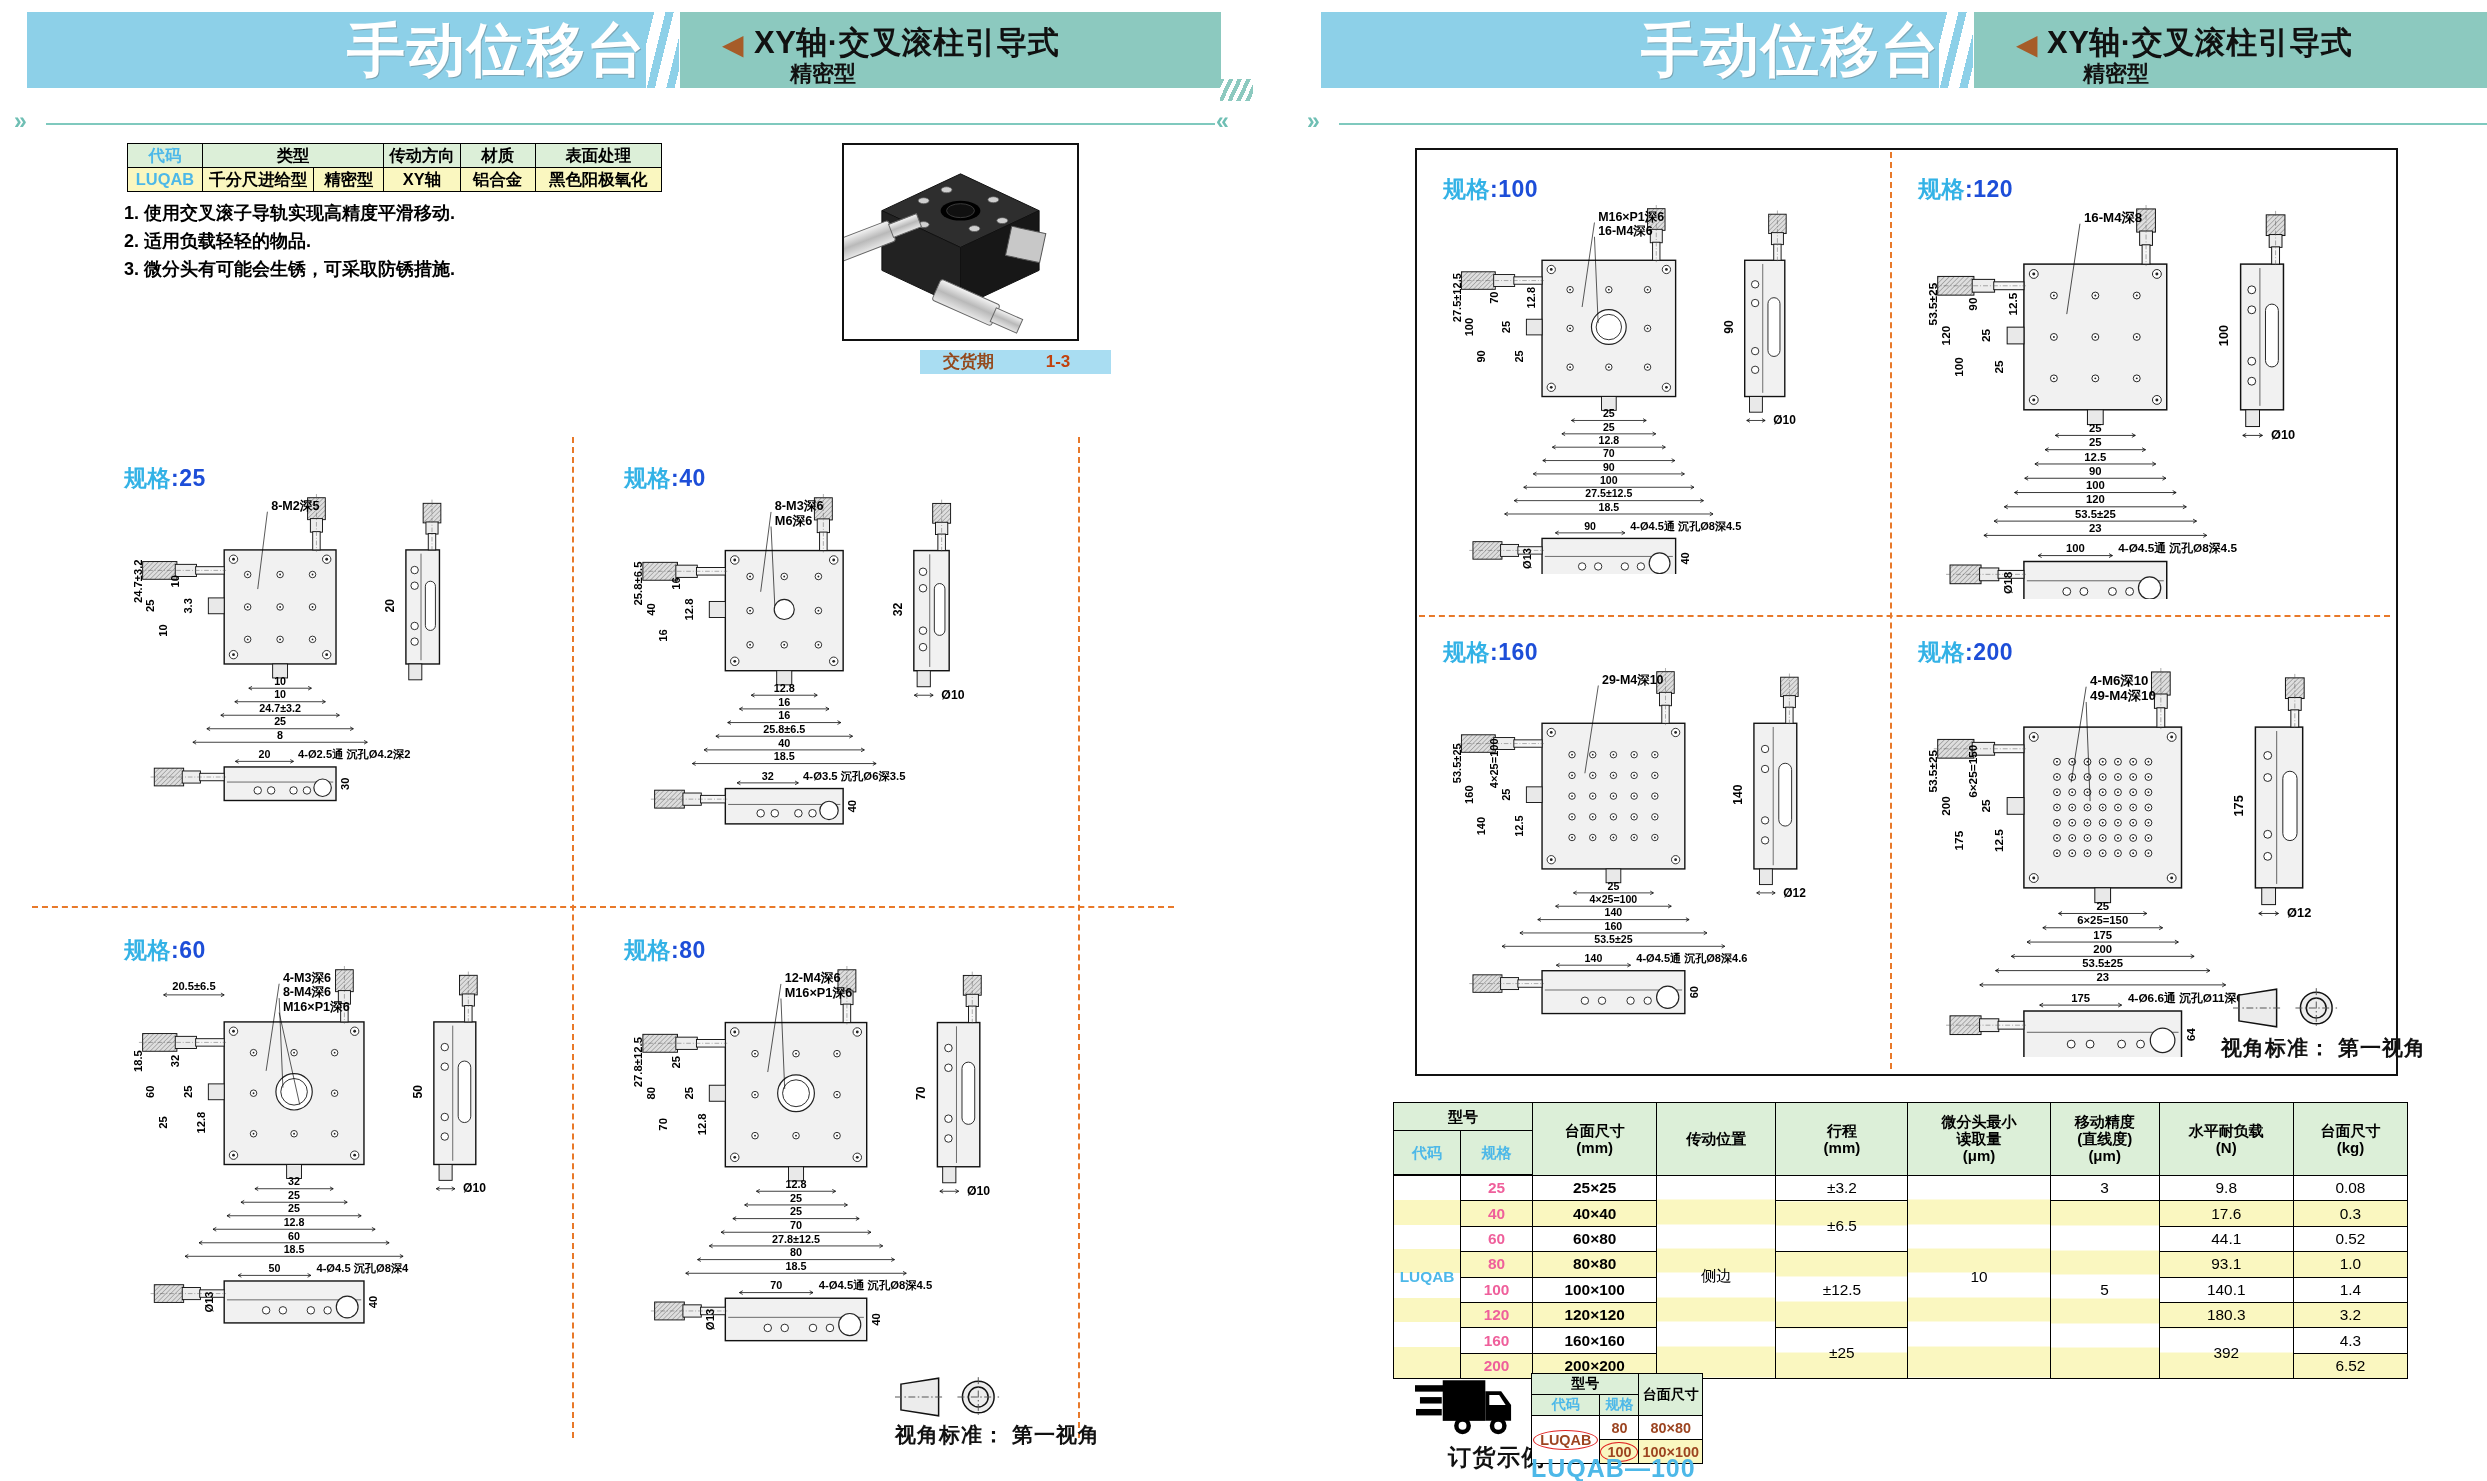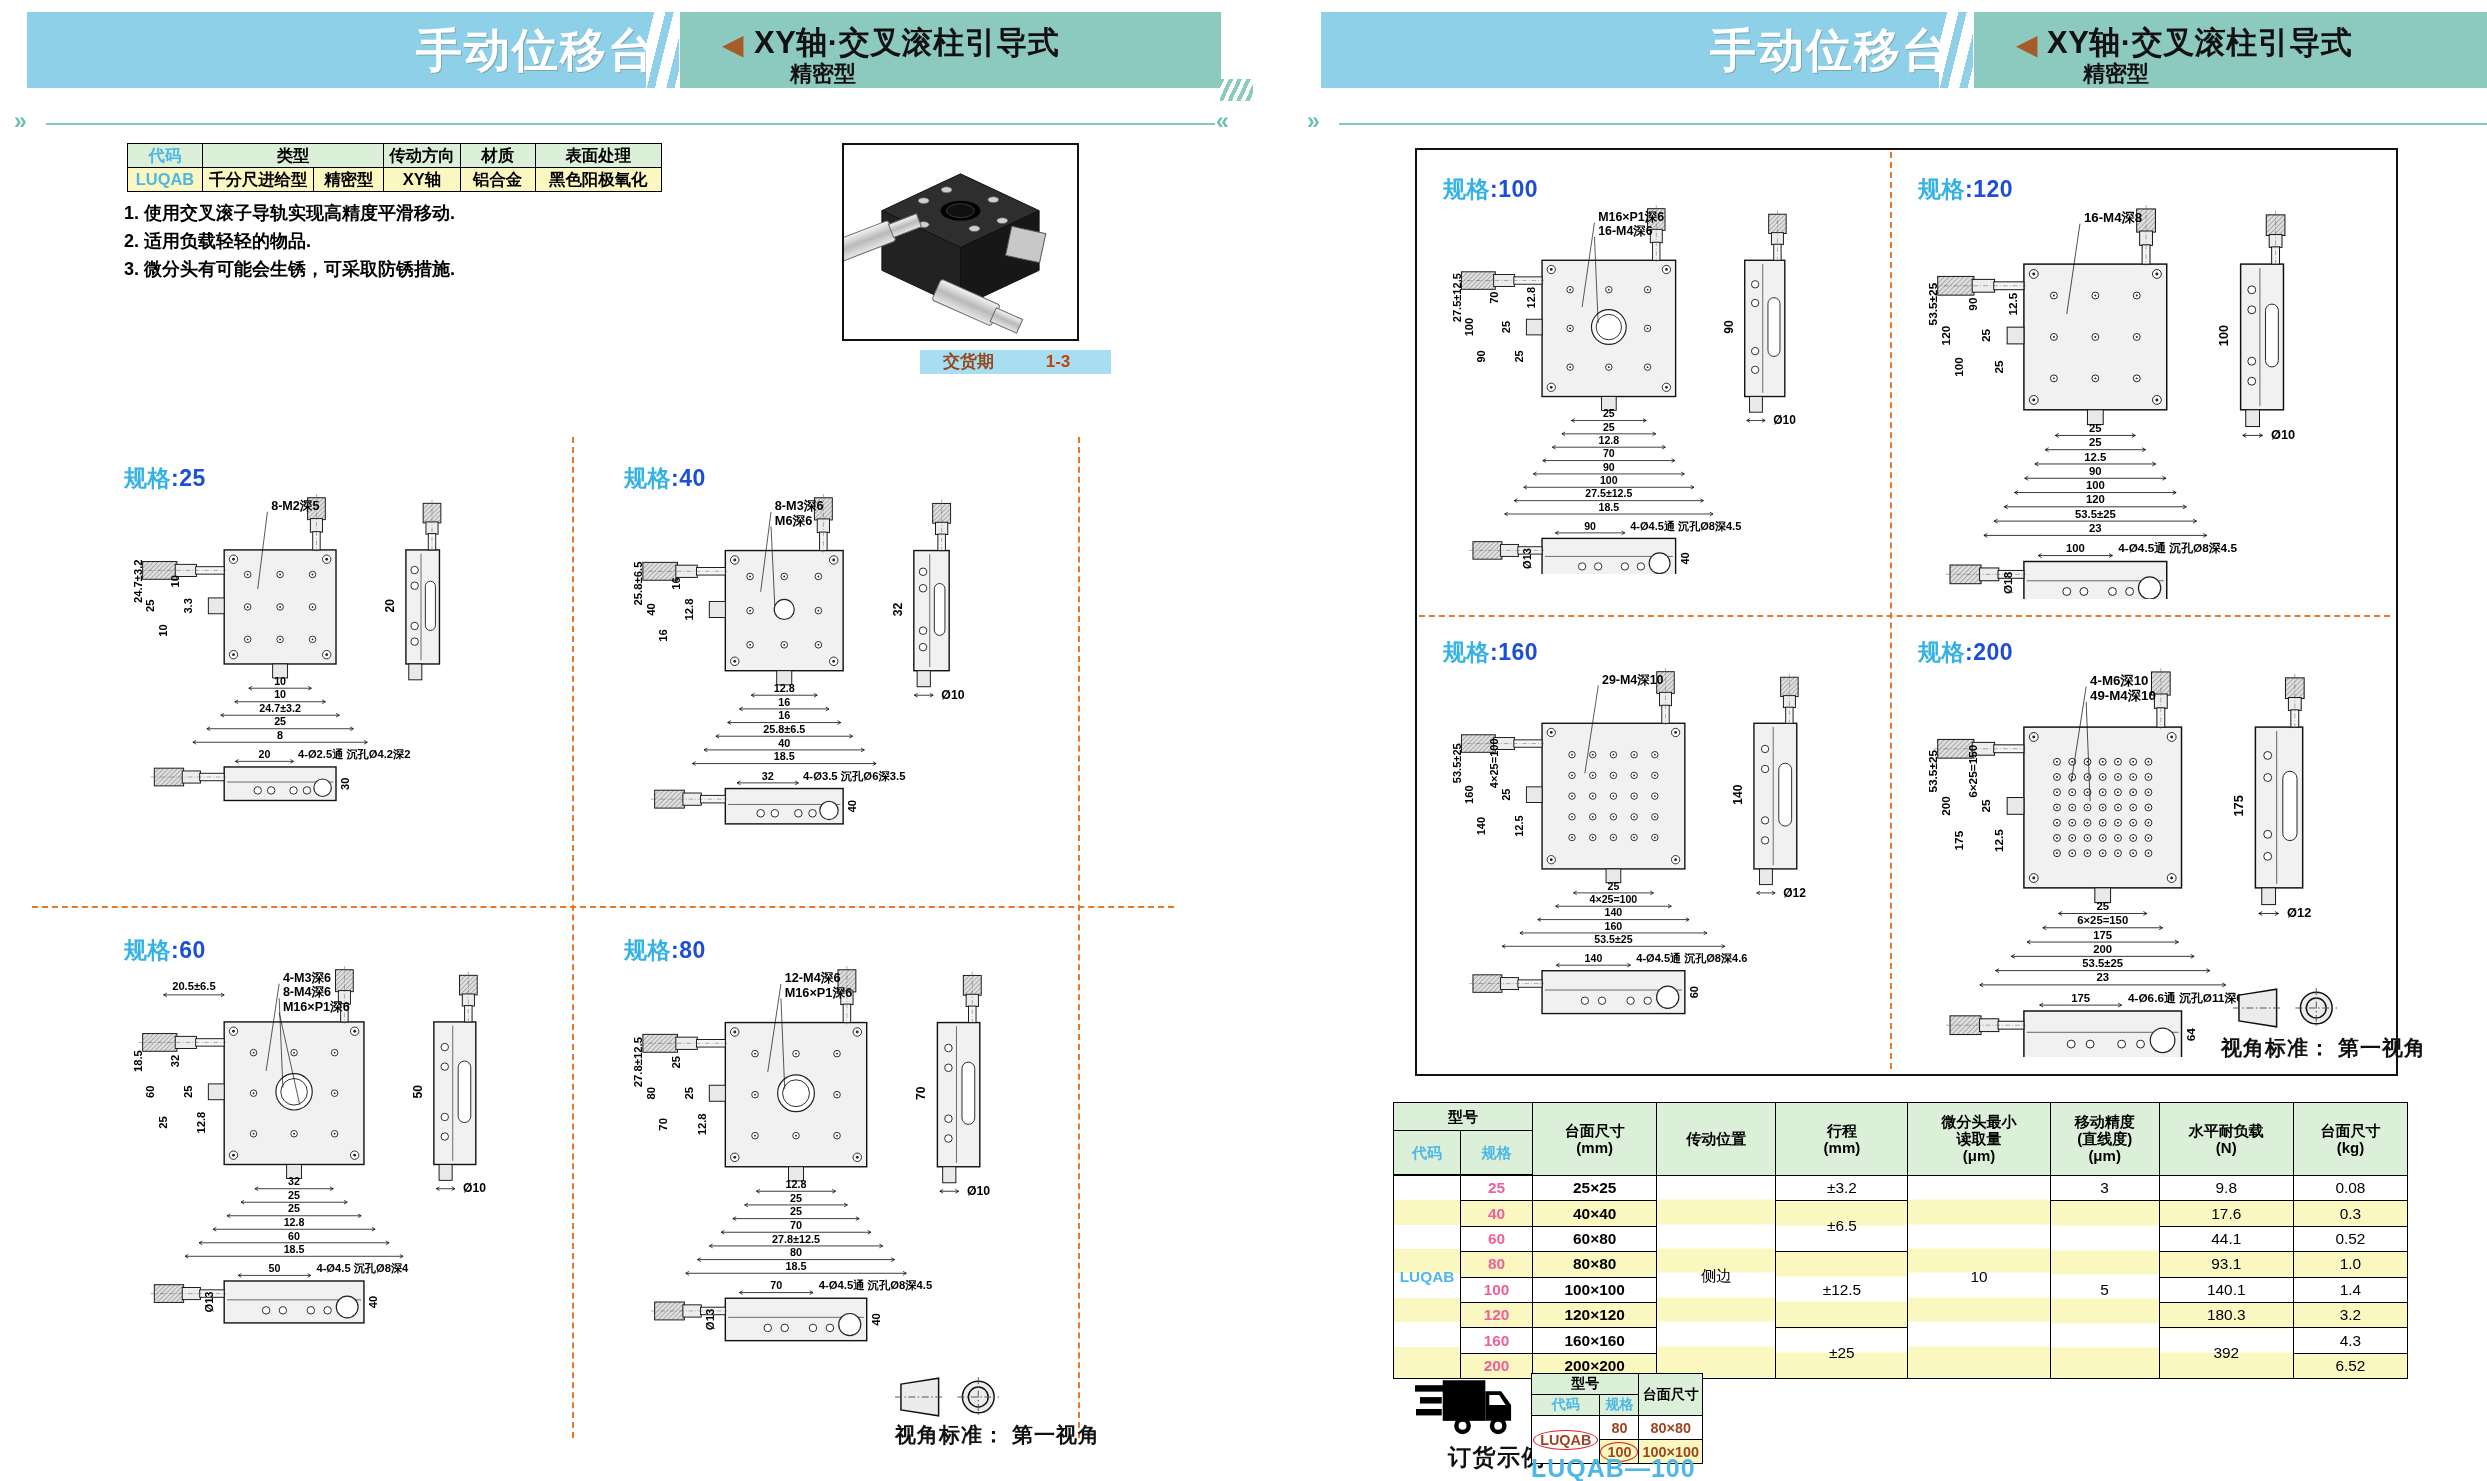--- a/index.html
+++ b/index.html
@@ -4,21 +4,21 @@
 <style>
   html,body{margin:0;padding:0;background:#fff;}
   body{font-family:"Liberation Sans","DejaVu Sans",sans-serif;color:#000;}
   #canvas{position:relative;width:2544px;height:1481px;background:#fff;overflow:hidden;}
   .abs{position:absolute;}
 
   
   .band-blue{background:#8dd0e8;height:76px;}
   .band-teal{background:#8cc9bf;height:76px;}
   .band-stripes{height:76px;background:repeating-linear-gradient(104deg,rgba(255,255,255,0) 0 8px,#ffffff 8px 19px);}
-  .hdr-title{height:76px;line-height:76px;text-align:right;padding-right:23px;font-size:46px;font-weight:700;color:#fff;letter-spacing:2px;text-shadow:1px 1px 0 rgba(90,90,90,.35);}
+  .hdr-title{height:76px;line-height:76px;text-align:right;padding-right:32px;font-size:58px;font-weight:700;color:#fff;letter-spacing:2px;text-shadow:1px 1px 0 rgba(90,90,90,.35);}
   .hdr-arrow{font-size:28px;color:#a65c28;line-height:1;}
   .hdr-cat{font-size:31px;font-weight:700;color:#111;letter-spacing:0.5px;}
   .hdr-sub{font-size:22px;font-weight:600;color:#111;}
   .hdr-deco{width:33px;height:22px;background:repeating-linear-gradient(115deg,#8cc9bf 0 4px,#fff 4px 8px);}
   .rule{height:2px;background:#7fc9be;}
   .chev{font-size:23px;font-weight:700;color:#6fbfb4;line-height:1;}
 
   
   table{border-collapse:collapse;}
   .info-table{width:535px;font-size:16.4px;}

